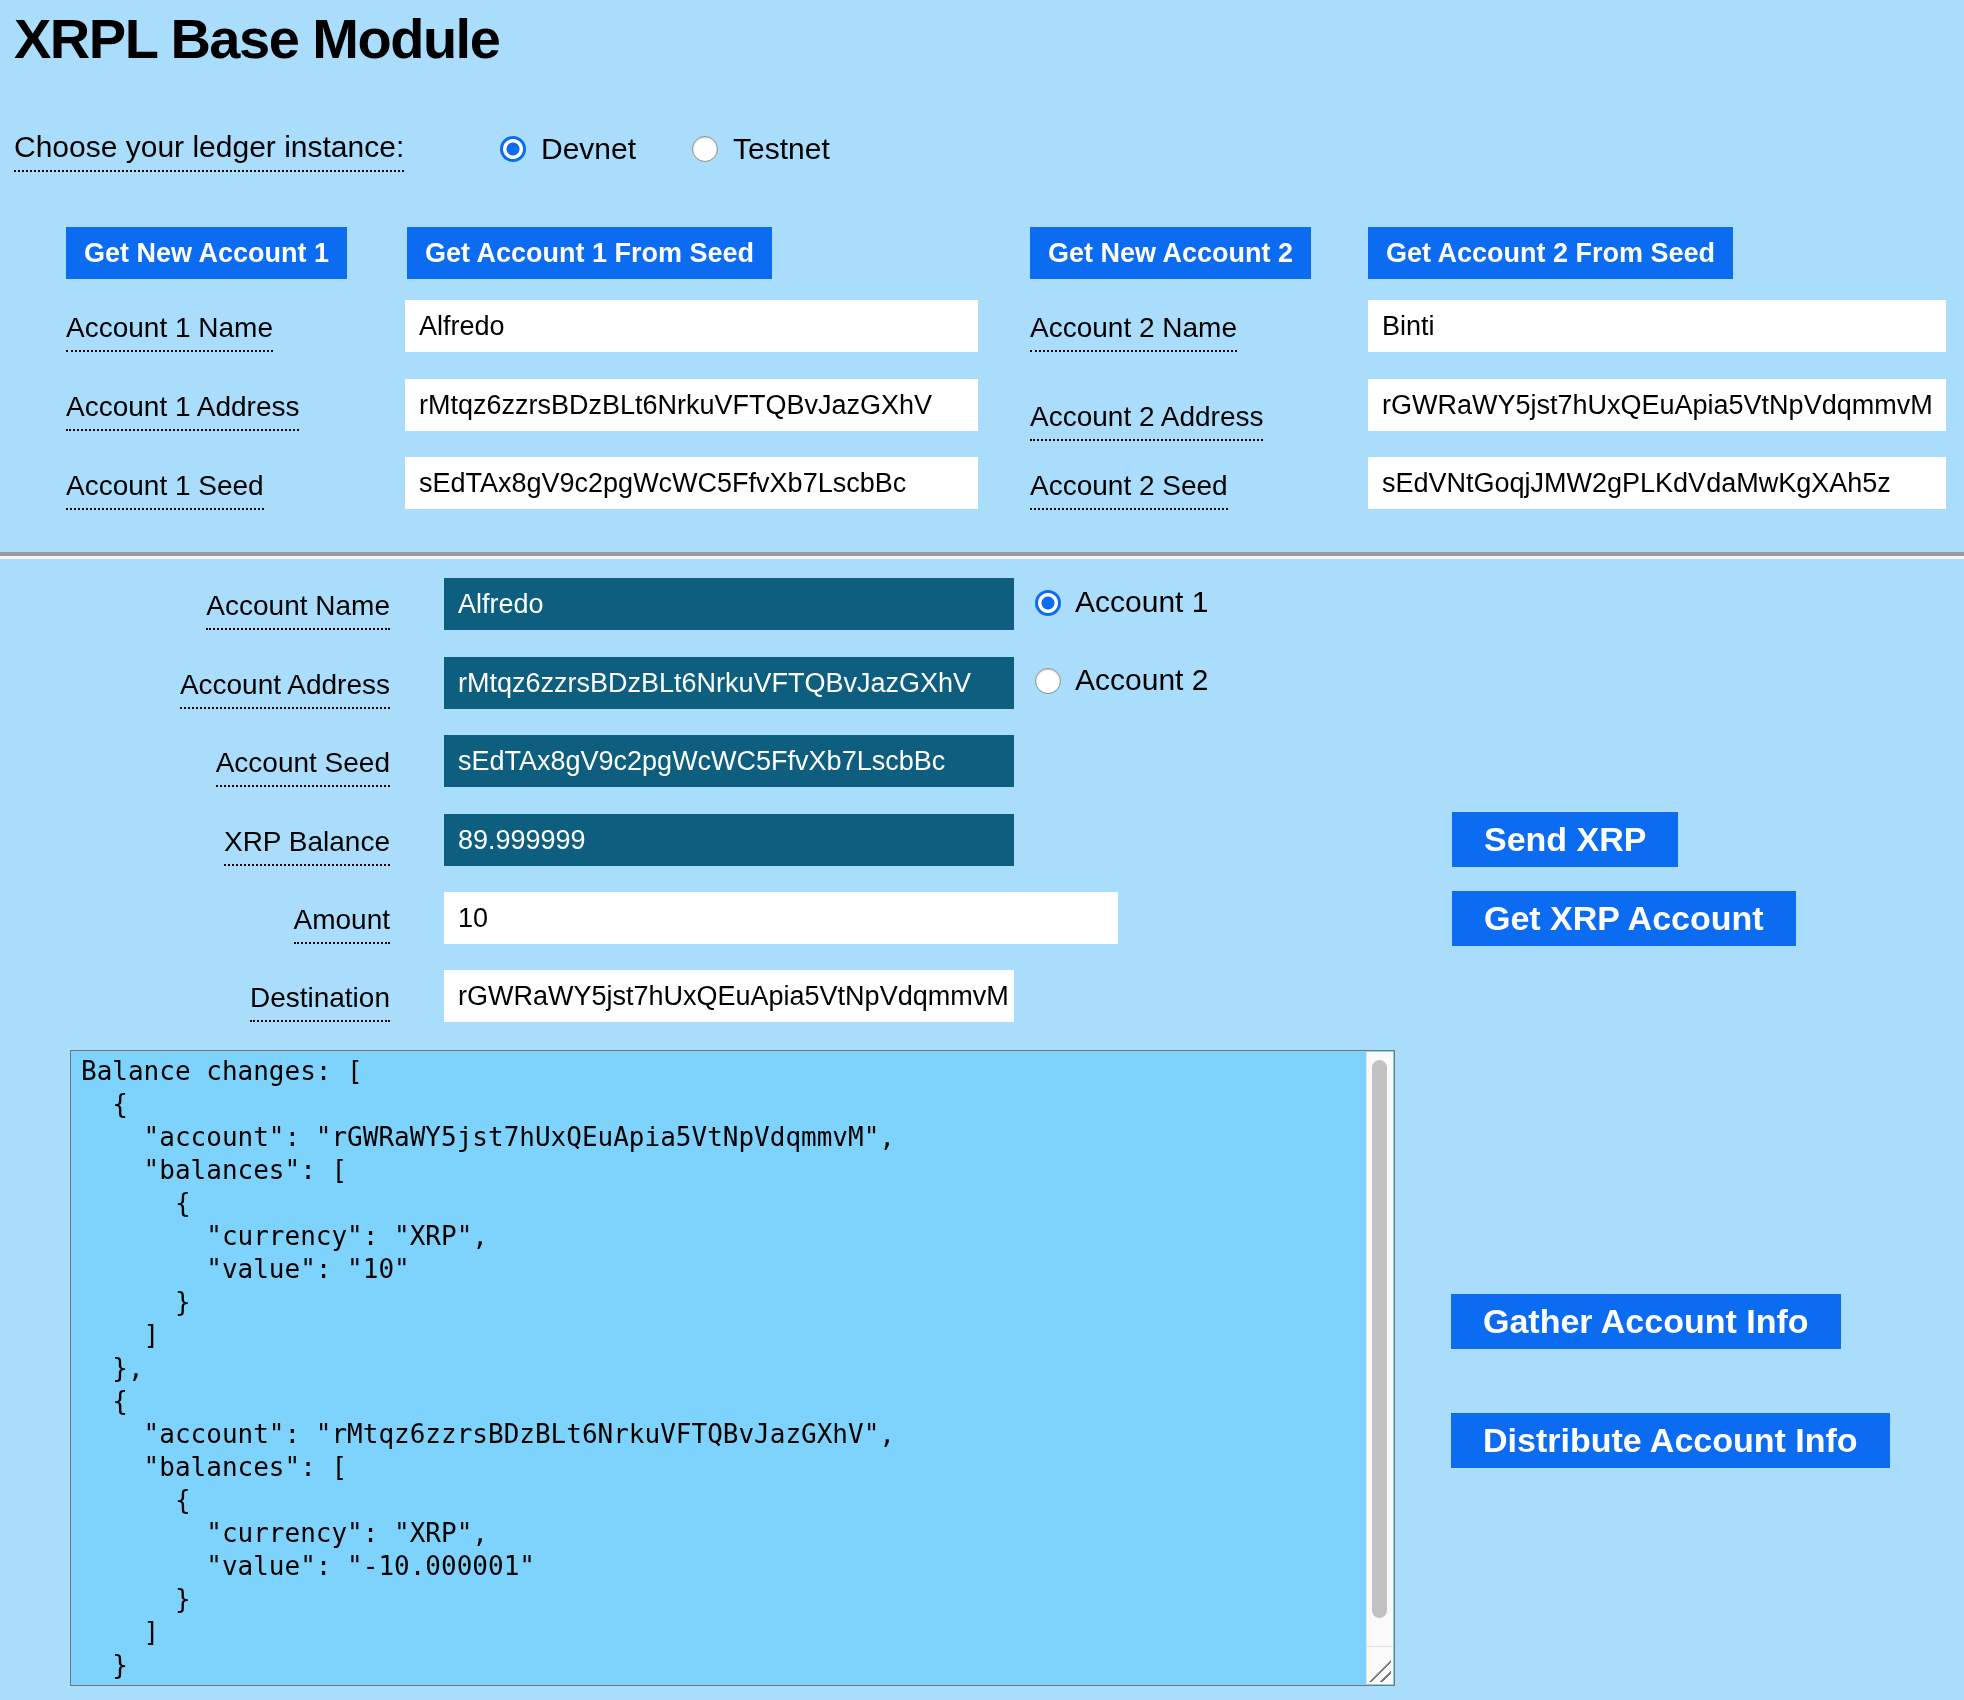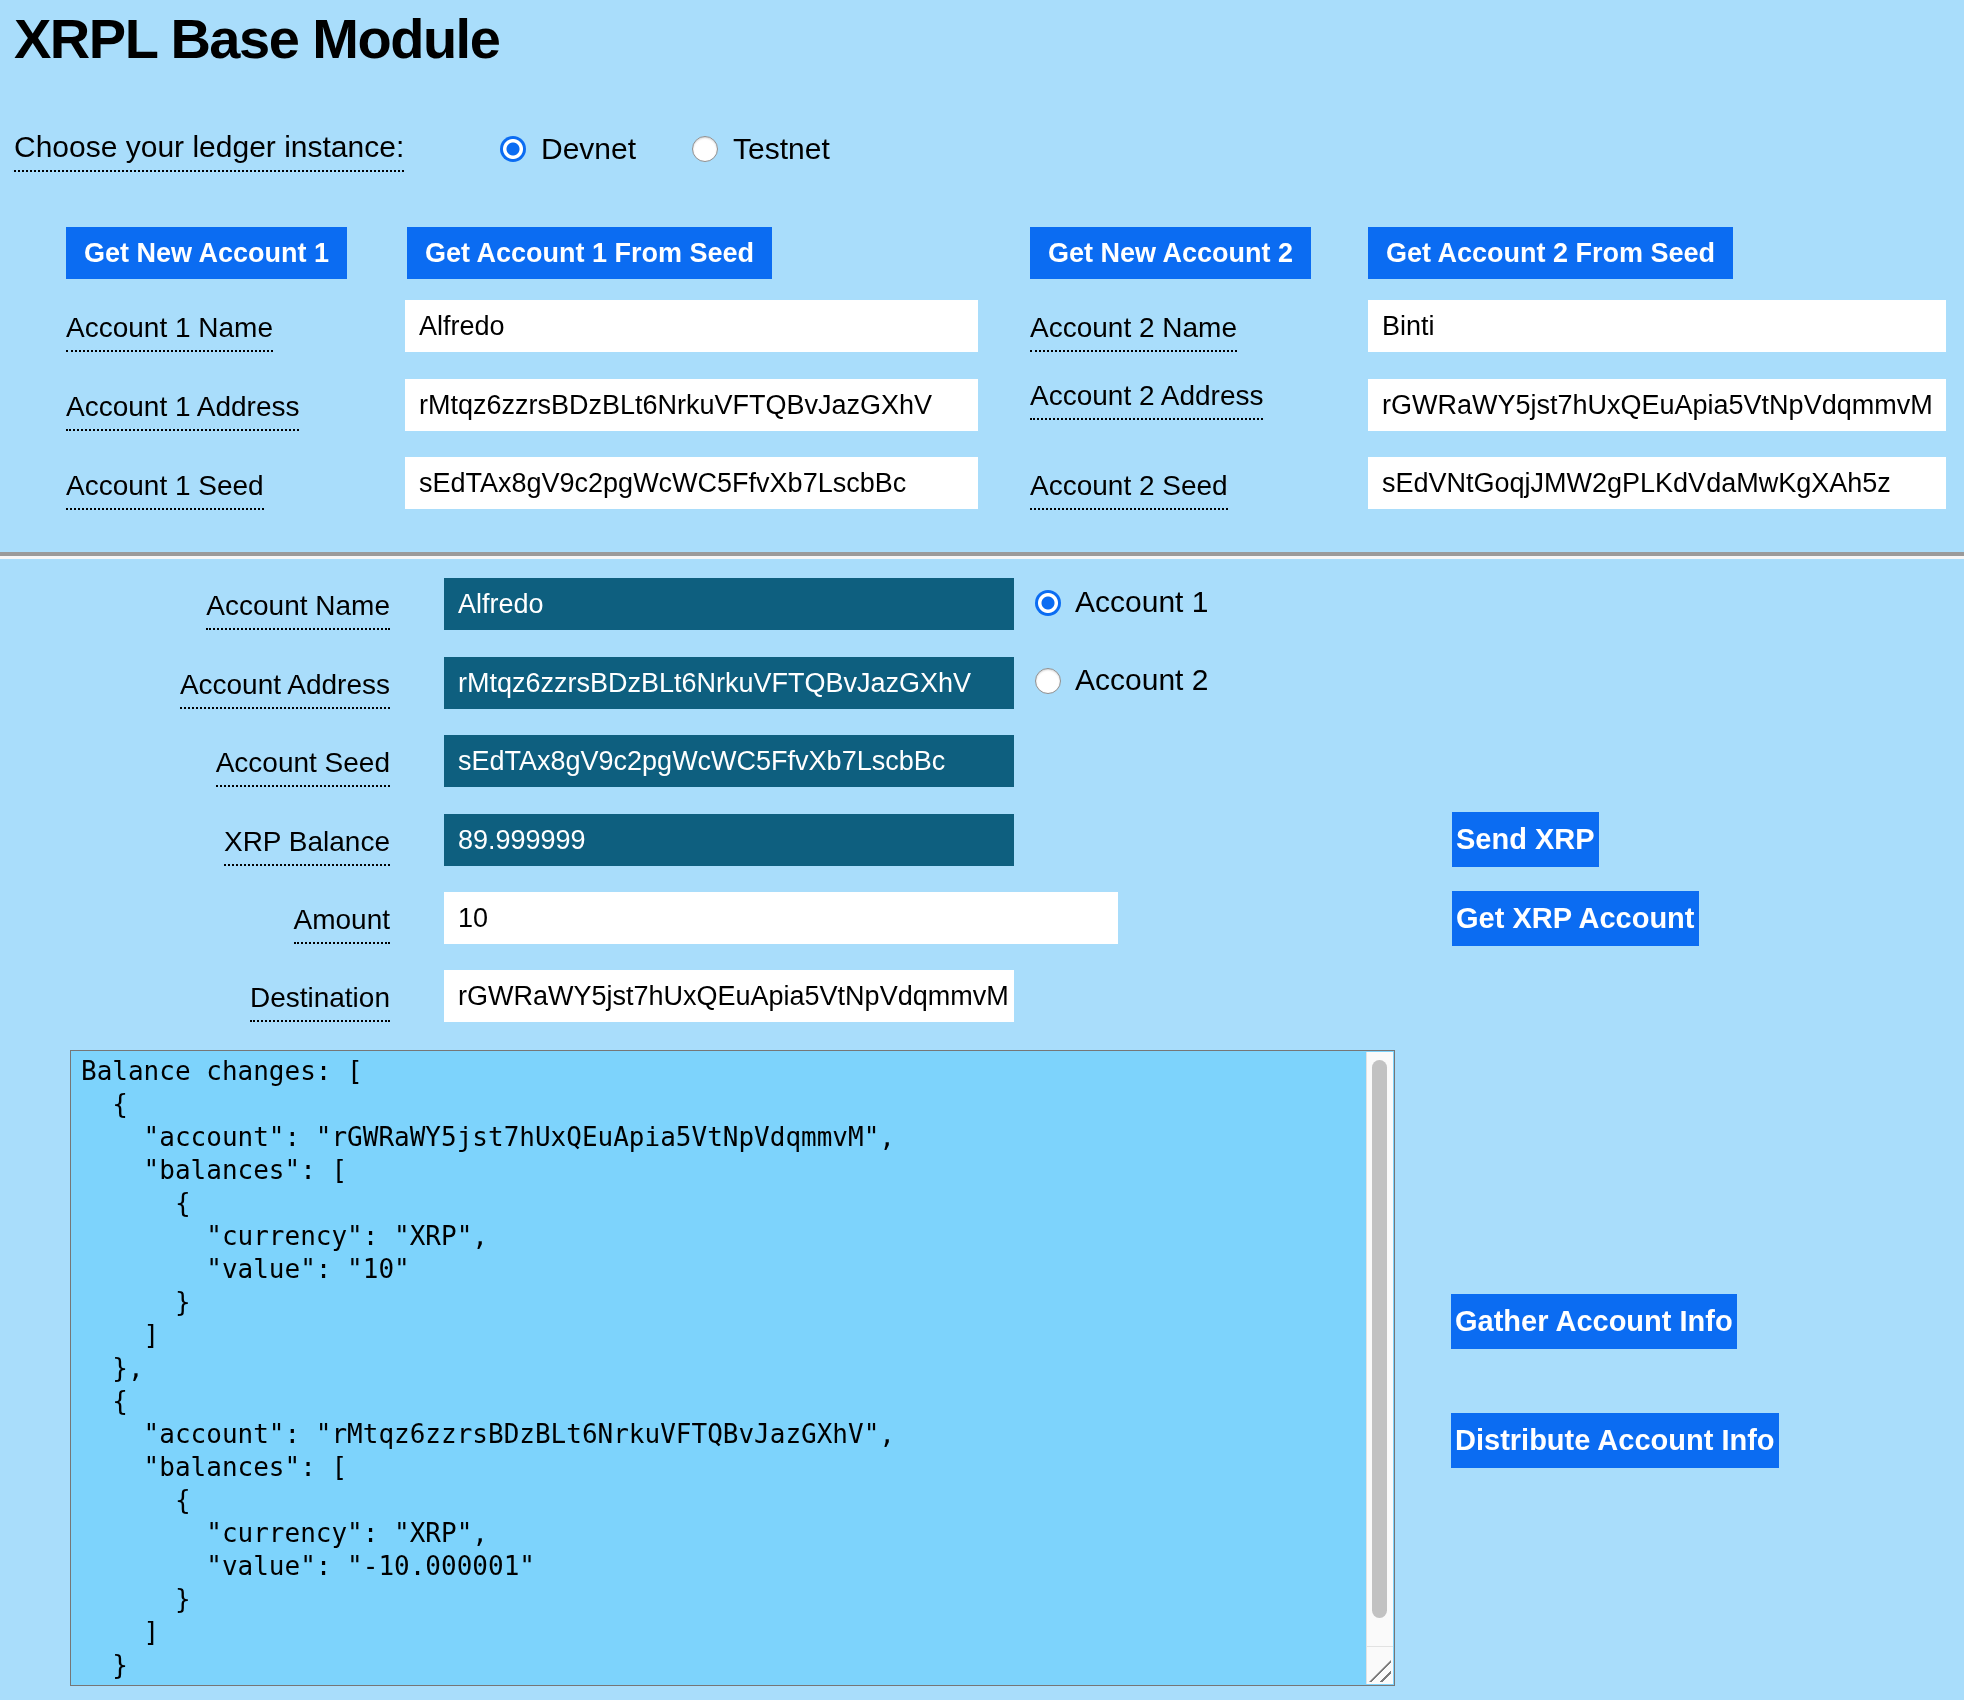--- a/index.html
+++ b/index.html
@@ -33,21 +33,21 @@
 
   .btn {
     background:#0b6cf2; color:#fff;
     font-family:"Liberation Sans", sans-serif;
     font-size:27px; font-weight:600;
     border:none; border-radius:0;
     padding:0 18px; height:52px; line-height:52px;
     white-space:nowrap; cursor:pointer;
     display:inline-block;
   }
-  .btn.big { font-size:29px; height:55px; line-height:55px; padding:0 4px; }
+  .btn.big { font-size:34px; height:55px; line-height:55px; padding:0 32px; }
 
   .field {
     background:#fff; border:none; outline:none;
     height:52px; box-sizing:border-box;
     font-family:"Liberation Sans", sans-serif;
     font-size:27px; color:#000;
     padding:0 0 0 14px;
   }
   .field.teal { background:#0e5f7f; color:#fff; }
 
@@ -136,21 +136,21 @@
   <div class="abs" style="left:66px; top:470px;">
     <span class="dotted-label">Account 1 Seed</span>
   </div>
   <input class="abs field" style="left: 405px; top: 457px; width: 573px;" value="sEdTAx8gV9c2pgWcWC5FfvXb7LscbBc">
 
   <div class="abs" style="left:1030px; top:312px;">
     <span class="dotted-label">Account 2 Name</span>
   </div>
   <input class="abs field" style="left: 1368px; top: 300px; width: 578px;" value="Binti">
 
-  <div class="abs" style="left:1030px; top:380px;">
+  <div class="abs" style="left:1030px; top:401px;">
     <span class="dotted-label">Account 2 Address</span>
   </div>
   <input class="abs field" style="left: 1368px; top: 379px; width: 578px;" value="rGWRaWY5jst7hUxQEuApia5VtNpVdqmmvM">
 
   <div class="abs" style="left:1030px; top:470px;">
     <span class="dotted-label">Account 2 Seed</span>
   </div>
   <input class="abs field" style="left: 1368px; top: 457px; width: 578px;" value="sEdVNtGoqjJMW2gPLKdVdaMwKgXAh5z">
 
   <div class="abs divider"></div>

